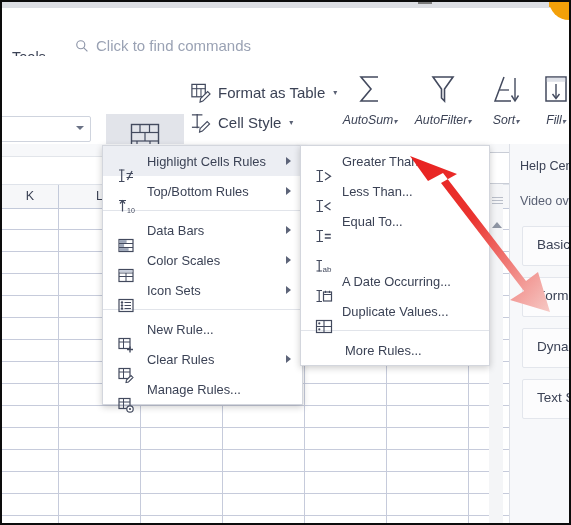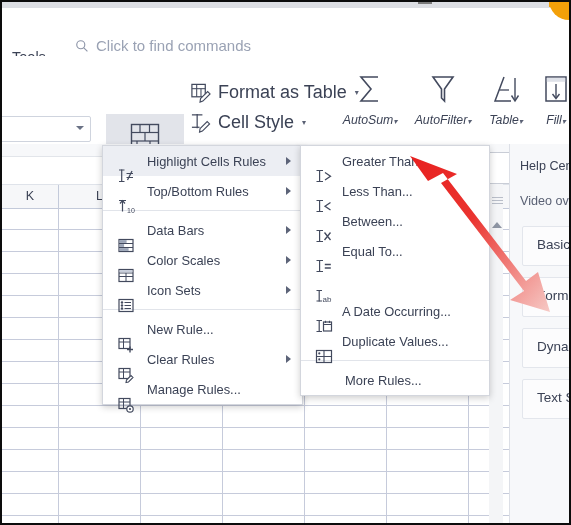--- a/index.html
+++ b/index.html
@@ -43,21 +43,21 @@
 
   
   .cf-btn{position:absolute;left:104px;top:58px;width:78px;height:78px;background:#e2e4ea;}
   .cf-ico{position:absolute;left:50%;top:6px;transform:translateX(-50%);}
   .cf-lbl{position:absolute;left:0;top:44px;width:78px;text-align:center;
     font-size:12.2px;color:#3b4255;line-height:15px;}
   .cf-lbl .ar{font-size:8px;color:#5a6174;vertical-align:middle;}
 
   
   .stack-btn{position:absolute;display:flex;align-items:center;gap:7px;}
-  .stack-btn .tx{font-size:18px;color:#3b4255;white-space:nowrap;}
+  .stack-btn .tx{font-size:15px;color:#3b4255;white-space:nowrap;}
   .stack-btn .ar{font-size:8px;color:#5a6174;margin-left:1px;}
 
   
   .icn-btn{position:absolute;width:62px;text-align:center;font-style:italic;}
   .icn-btn .gl{height:42px;display:flex;align-items:center;justify-content:center;}
   .icn-btn .lb{font-size:12.3px;color:#3b4255;white-space:nowrap;}
   .icn-btn .lb .ar{font-size:8px;color:#5a6174;}
 
   
   .sheet{position:absolute;left:2px;top:144px;width:567px;height:379px;background:#fff;overflow:hidden;}
@@ -215,21 +215,21 @@
 
       <div class="icn-btn" style="left:478px;top:12px;width:52px;">
         <span class="gl">
           <svg width="30" height="32" viewBox="0 0 30 32">
             <path d="M13 4 L4 28 H20" fill="none" stroke="#434a5e" stroke-width="1.5"></path>
             <line x1="8.5" y1="17" x2="18" y2="17" stroke="#434a5e" stroke-width="1.3"></line>
             <line x1="24" y1="5" x2="24" y2="27" stroke="#434a5e" stroke-width="1.4"></line>
             <path d="M20.5 22.5 L24 28 L27.5 22.5" fill="none" stroke="#434a5e" stroke-width="1.4"></path>
           </svg>
         </span>
-        <span class="lb"><span>Table</span><span class="ar">▾</span></span>
+        <span class="lb"><span>Sort</span><span class="ar">▾</span></span>
       </div>
 
       <div class="icn-btn" style="left:530px;top:12px;width:48px;">
         <span class="gl">
           <svg width="30" height="32" viewBox="0 0 30 32">
             <rect x="5" y="4" width="20" height="24" fill="none" stroke="#434a5e" stroke-width="1.5"></rect>
             <rect x="5.8" y="4.8" width="18.4" height="4" fill="#dfe2e9"></rect>
             <line x1="15" y1="11" x2="15" y2="25" stroke="#434a5e" stroke-width="1.4"></line>
             <path d="M11.5 21 L15 25.5 L18.5 21" fill="none" stroke="#434a5e" stroke-width="1.4"></path>
           </svg>
@@ -443,31 +443,20 @@
         <svg width="18" height="18" viewBox="0 0 18 18">
           <line x1="1.5" y1="3" x2="8" y2="3" stroke="#434a5e" stroke-width="1.2"></line>
           <line x1="4.6" y1="2.5" x2="4.6" y2="14.5" stroke="#434a5e" stroke-width="1.2"></line>
           <line x1="1.5" y1="14" x2="8" y2="14" stroke="#434a5e" stroke-width="1.2"></line>
           <path d="M15.5 5 L10 8.7 L15.5 12.5" fill="none" stroke="#434a5e" stroke-width="1.3"></path>
         </svg>
       </span>
       <span class="tx">Less Than...</span>
     </div>
 
-    <div class="mi">
-      <span class="ic">
-        <svg width="18" height="18" viewBox="0 0 18 18">
-          <line x1="1.5" y1="3" x2="8" y2="3" stroke="#434a5e" stroke-width="1.2"></line>
-          <line x1="4.6" y1="2.5" x2="4.6" y2="14.5" stroke="#434a5e" stroke-width="1.2"></line>
-          <line x1="1.5" y1="14" x2="8" y2="14" stroke="#434a5e" stroke-width="1.2"></line>
-          <path d="M9.5 5 L15.5 12.5 M15.5 5 L9.5 12.5" fill="none" stroke="#434a5e" stroke-width="1.3"></path>
-        </svg>
-      </span>
-      <span class="tx">Between...</span>
-    </div>
 
     <div class="mi">
       <span class="ic">
         <svg width="18" height="18" viewBox="0 0 18 18">
           <line x1="1.5" y1="3" x2="8" y2="3" stroke="#434a5e" stroke-width="1.2"></line>
           <line x1="4.6" y1="2.5" x2="4.6" y2="14.5" stroke="#434a5e" stroke-width="1.2"></line>
           <line x1="1.5" y1="14" x2="8" y2="14" stroke="#434a5e" stroke-width="1.2"></line>
           <line x1="9.8" y1="7" x2="15.8" y2="7" stroke="#434a5e" stroke-width="1.3"></line>
           <line x1="9.8" y1="10.5" x2="15.8" y2="10.5" stroke="#434a5e" stroke-width="1.3"></line>
         </svg>

